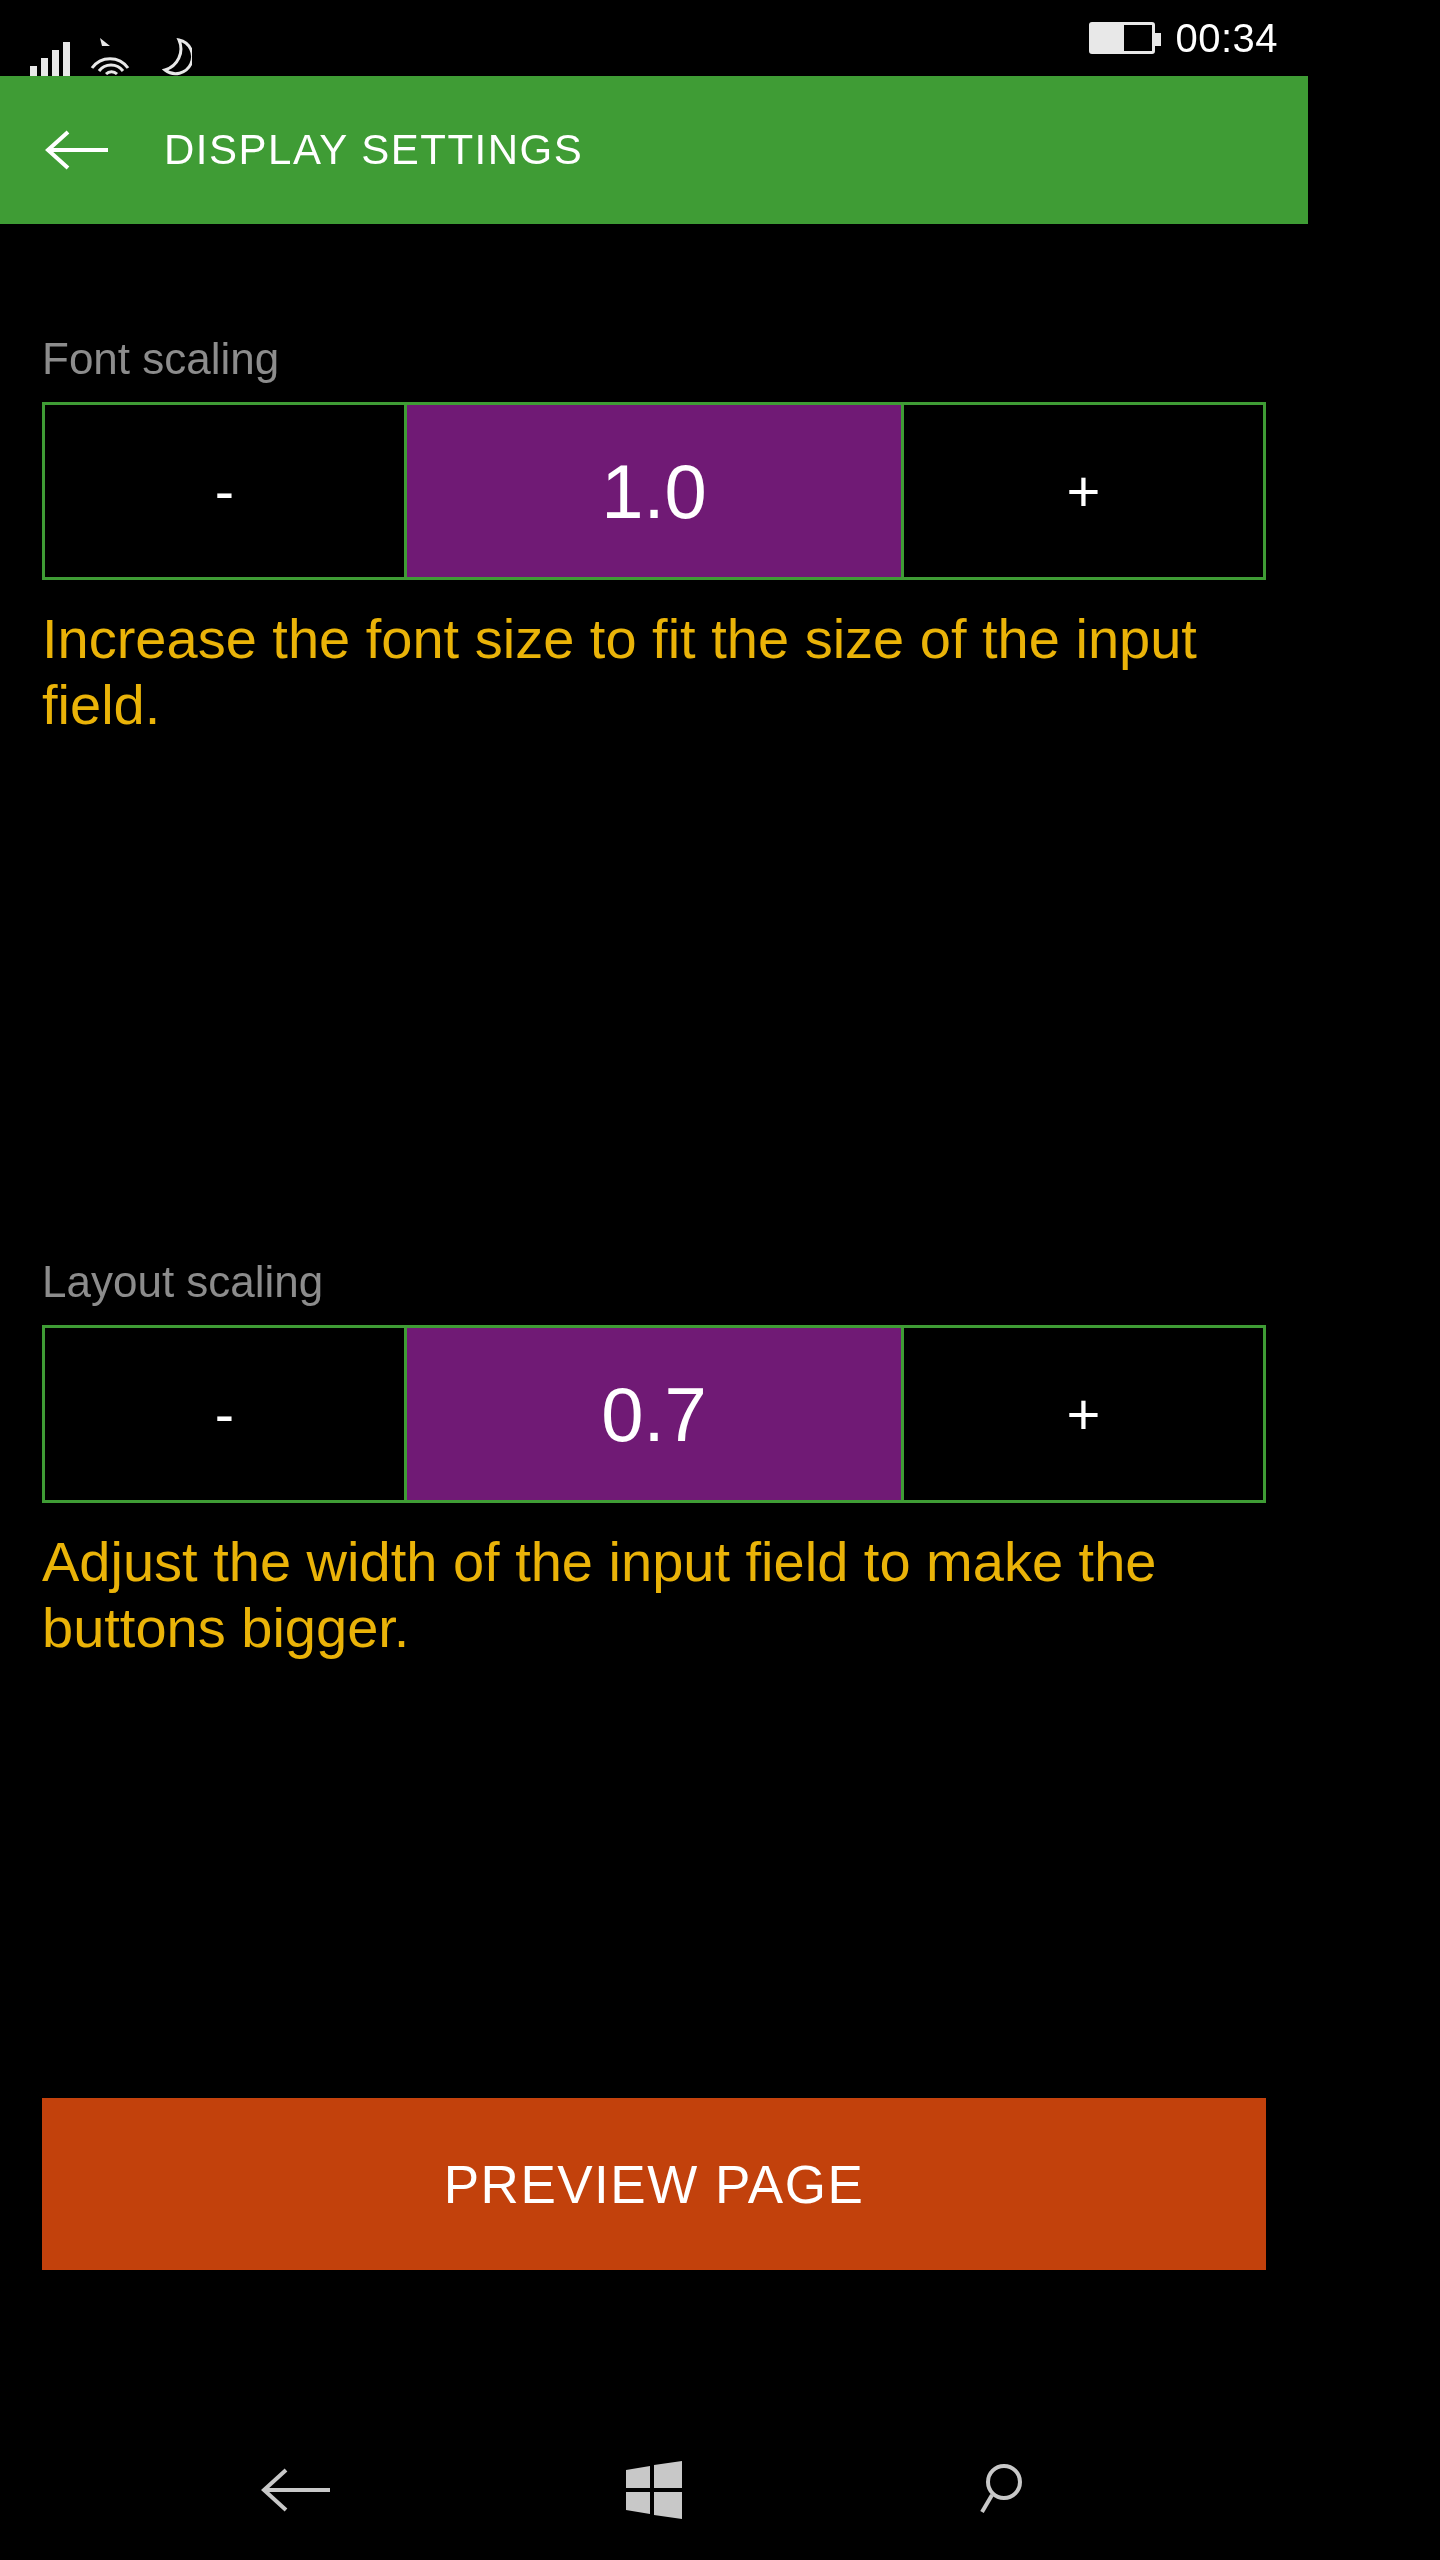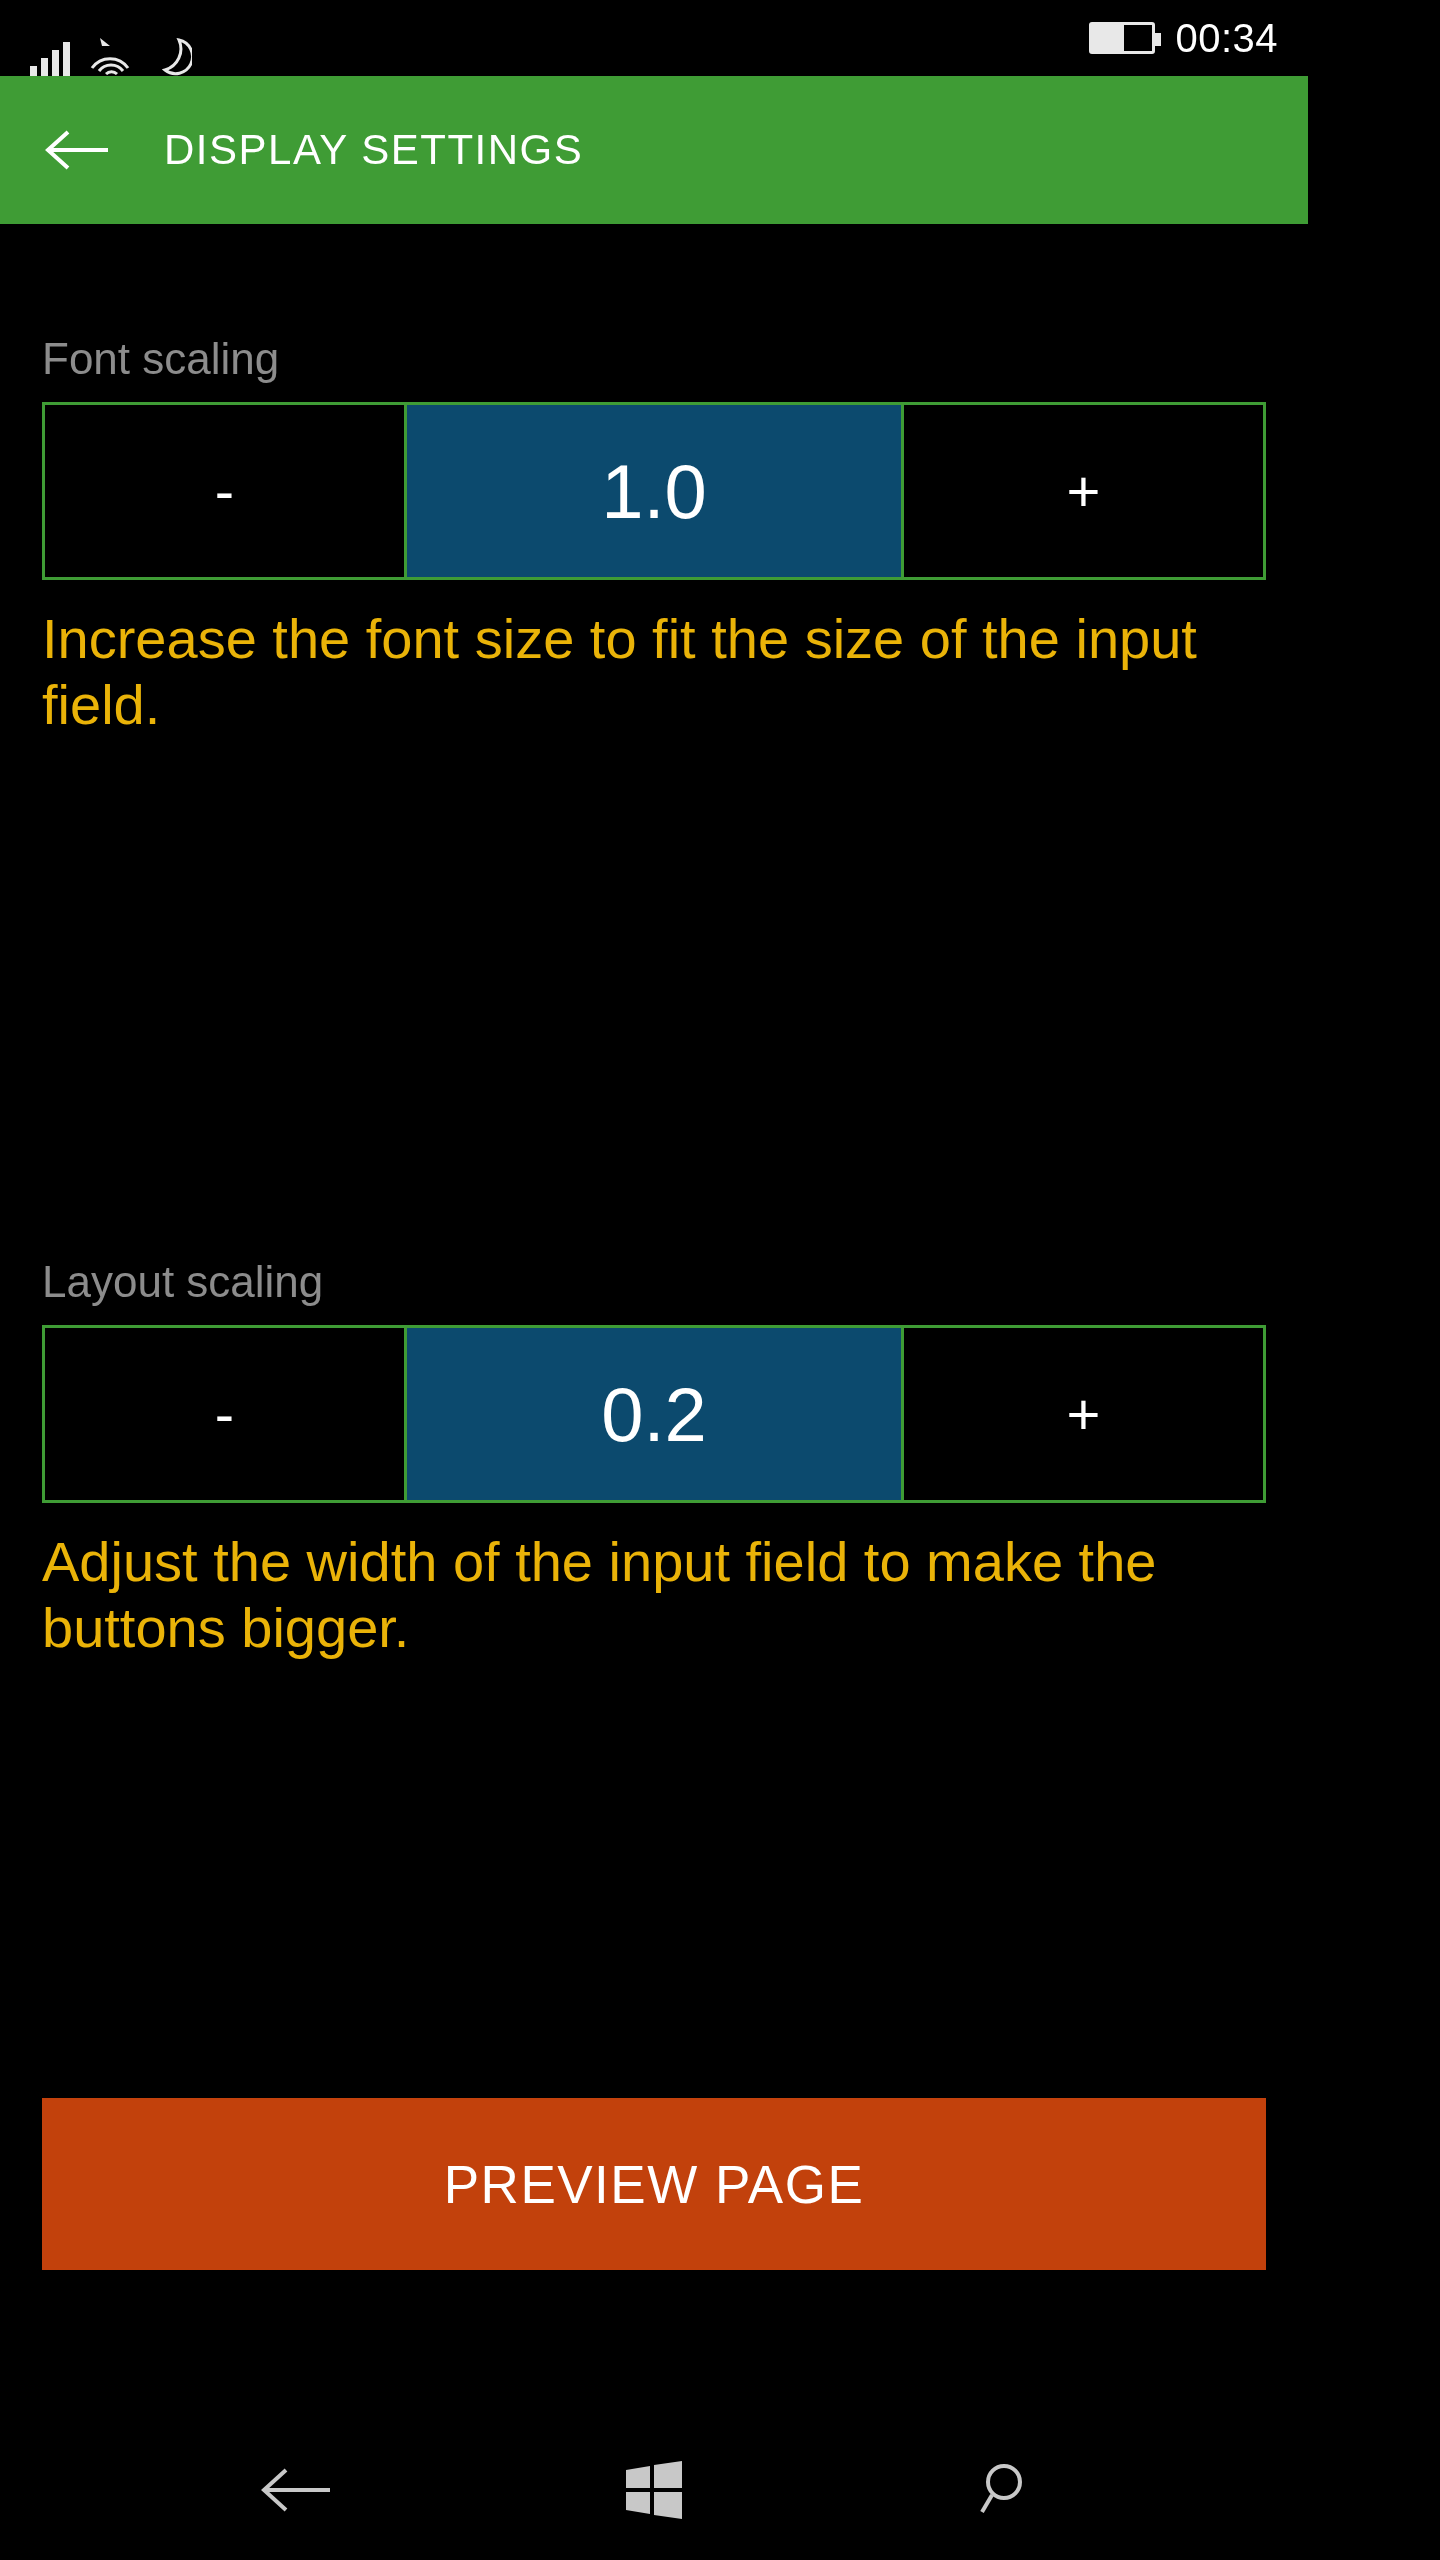--- a/index.html
+++ b/index.html
@@ -147,21 +147,21 @@
   }
   .stepper-btn.minus { border-right: 3px solid #3f9c35; }
   .stepper-btn.plus  { border-left: 3px solid #3f9c35; }
   .stepper-value {
     flex: 1 1 auto;
     display: flex;
     align-items: center;
     justify-content: center;
     color: #ffffff;
     font-size: 76px;
-    background: #0c4a6e;
+    background: #701a75;
   }
 
   .help-text {
     color: #eab308;
     font-size: 56px;
     line-height: 1.17;
     margin-top: 26px;
   }
 
   .group-font { position: absolute; left: 42px; right: 42px; top: 110px; }
@@ -262,21 +262,21 @@
         <div class="stepper-value">1.0</div>
         <div class="stepper-btn plus">+</div>
       </div>
       <div class="help-text">Increase the font size to fit the size of the input field.</div>
     </div>
 
     <div class="group-layout">
       <div class="section-label">Layout scaling</div>
       <div class="stepper">
         <div class="stepper-btn minus">-</div>
-        <div class="stepper-value">0.2</div>
+        <div class="stepper-value">0.7</div>
         <div class="stepper-btn plus">+</div>
       </div>
       <div class="help-text">Adjust the width of the input field to make the buttons bigger.</div>
     </div>
 
     <button class="preview-button">PREVIEW PAGE</button>
 
   </div>
 
   <div class="nav-bar">

